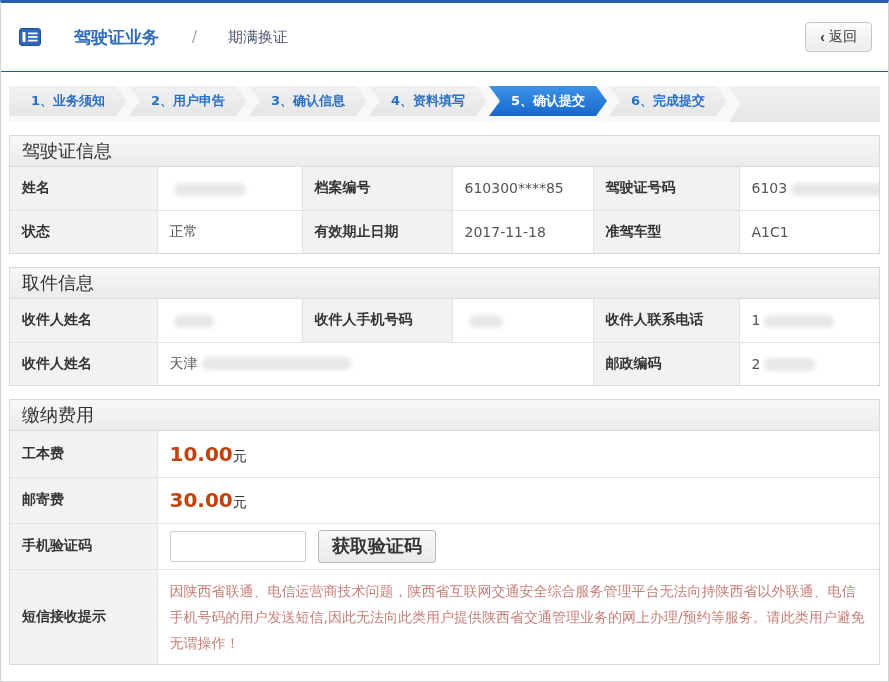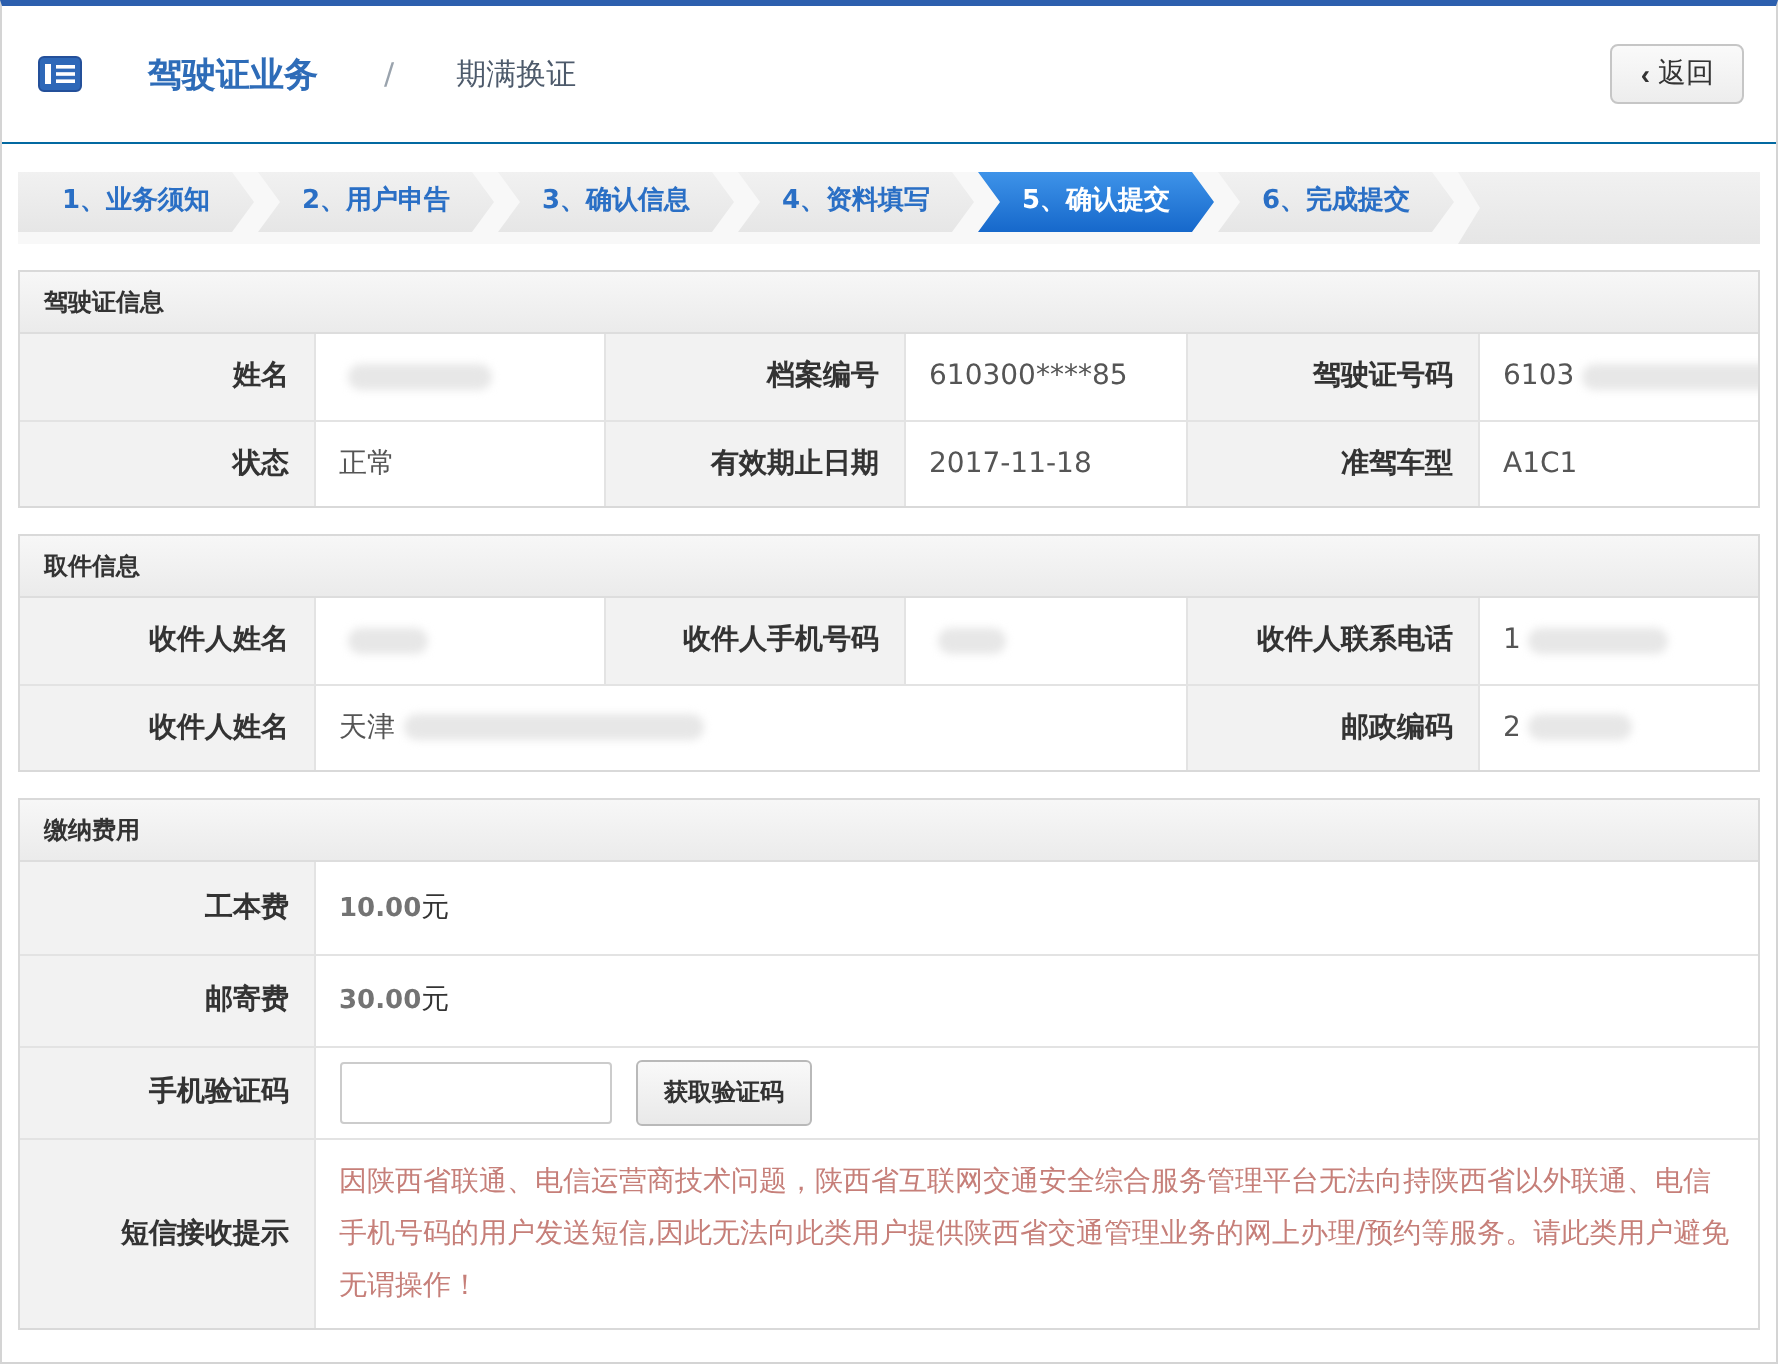--- a/index.html
+++ b/index.html
@@ -40,43 +40,43 @@
   .step-fill {
     flex:1; margin-left:2px; background:linear-gradient(#f1f1f1,#e6e6e6);
     clip-path:polygon(0 0,100% 0,100% 100%,0 100%, 11px 50%);
   }
   
   .section { margin:13px 8px 0; border:1px solid #d9d9d9; }
   .sec-hd {
     height:31px; line-height:30px; padding-left:12px;
     background:linear-gradient(#f7f7f7,#ebebeb);
     border-bottom:1px solid #ddd;
-    font-size:12px; font-weight:bold; color:#333;
+    font-size:18px; font-weight:normal; color:#333;
   }
   table { border-collapse:collapse; width:100%; table-layout:fixed; }
   td { border:1px solid #e3e3e3; font-size:14px; height:43px; padding:0 12px; overflow:hidden; white-space:nowrap; }
   tr td:first-child { border-left:none; }
   tr td:last-child { border-right:none; }
   tr:first-child td { border-top:none; }
   tr:last-child td { border-bottom:none; }
-  td.lbl { background:#f2f2f2; color:#333; font-weight:bold; text-align:right; }
+  td.lbl { background:#f2f2f2; color:#333; font-weight:bold; }
   td.val { background:#fff; color:#555; text-align:left; }
   .fee-tbl td { height:46px; }
-  .fee-num { color:#737373; font-weight:bold; font-size:13px; }
+  .fee-num { color:#c2410c; font-weight:bold; font-size:20px; }
   .fee-unit { color:#333; font-size:14px; }
   .redact {
     display:inline-block; height:13px; border-radius:7px;
     background:#e7e7e7; filter:blur(2px);
     vertical-align:middle; margin-left:4px;
   }
   .code-input { width:136px; height:31px; border:1px solid #ccc; border-radius:2px; padding:0 8px; font-size:14px; vertical-align:middle; }
   .code-btn {
     height:33px; padding:0 13px; margin-left:8px; vertical-align:middle;
     background:linear-gradient(#f9f9f9,#e9e9e9); border:1px solid #b9b9b9; border-radius:3px;
-    font-size:12px; font-weight:bold; color:#333; cursor:pointer;
+    font-size:18px; font-weight:bold; color:#333; cursor:pointer;
   }
   td.tip-cell { white-space:normal; height:64px; padding:8px 12px; line-height:26px; color:#c67f79; font-size:14px; }
   
   .footer { margin-top:27px; text-align:right; padding-right:56px; }
   .btn-blue {
     display:inline-block; height:30px; line-height:30px; padding:0 15px; margin-left:13px;
     background:linear-gradient(#4a8ce8,#3776d8); border:none; border-radius:3px;
     color:#fff; font-size:14px; font-weight:bold; cursor:pointer;
   }
 </style>

